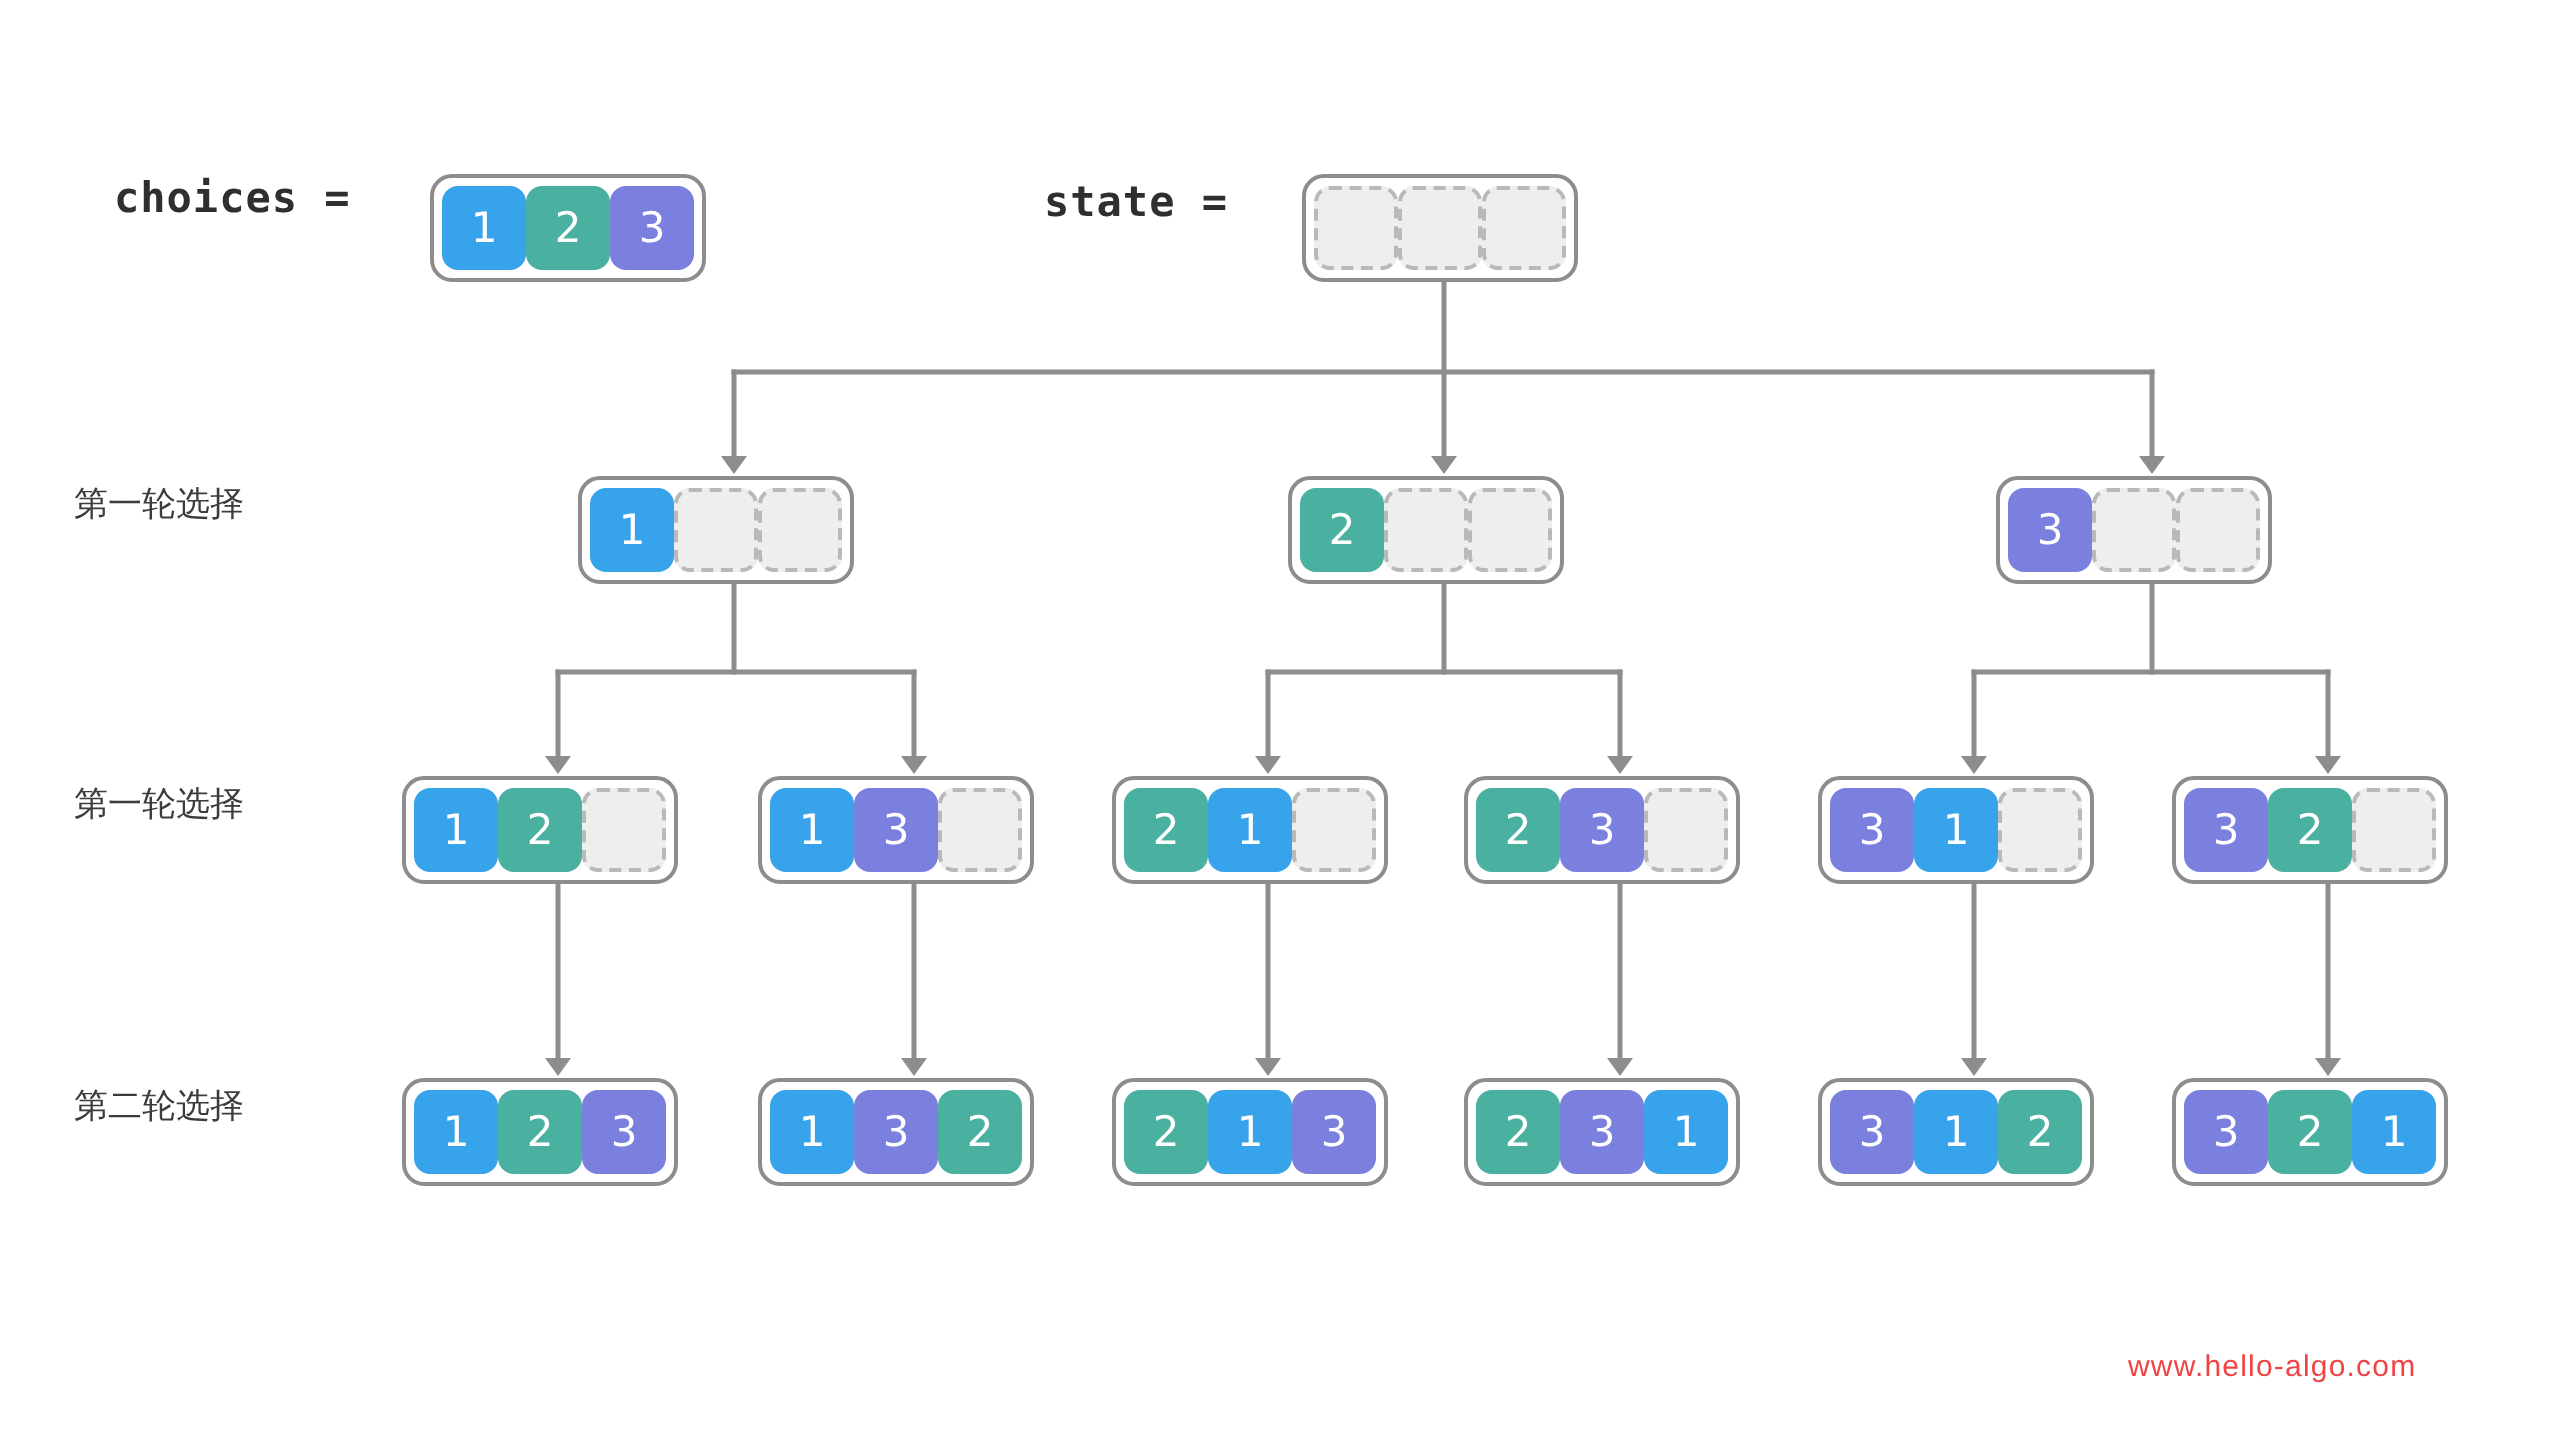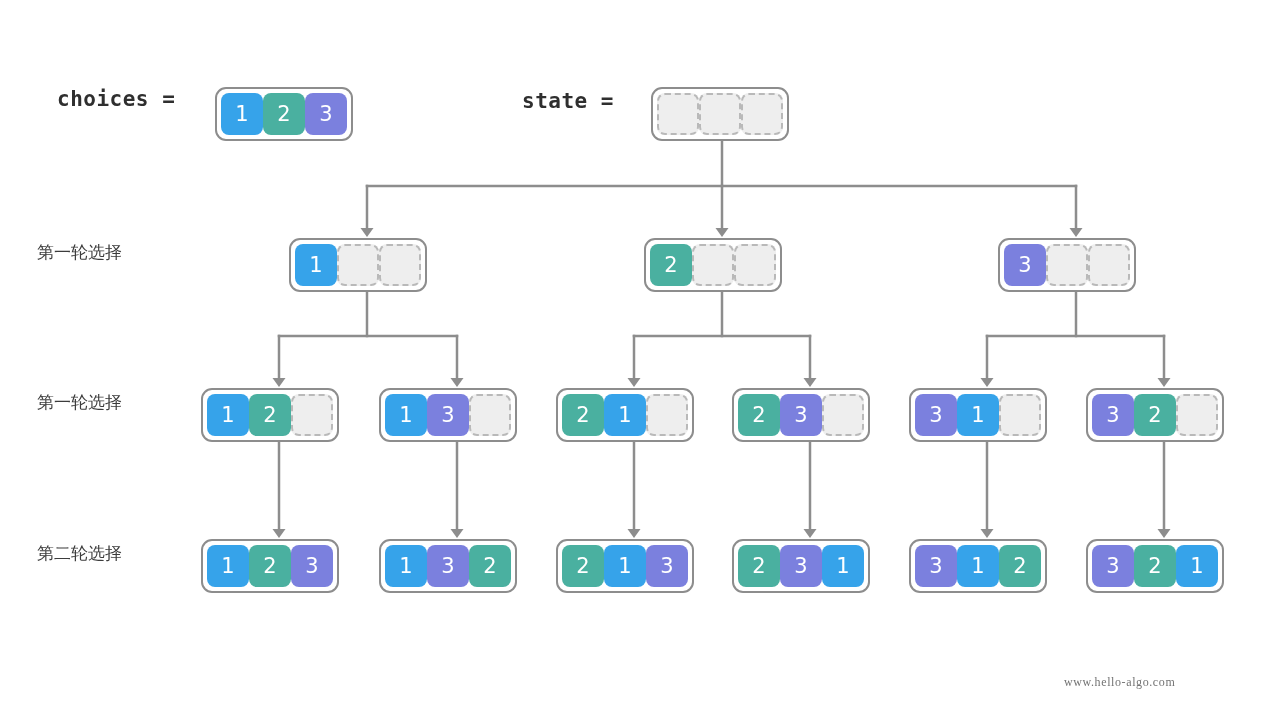--- a/index.html
+++ b/index.html
@@ -71,23 +71,23 @@
   }
   .cell.empty {
     background: #eeeeee;
     border: 2px dashed #b9b9b9;
     color: transparent;
   }
 
   
   .watermark {
     position: absolute;
-    font-family: Liberation Serif, serif;
-    font-size: 12px;
-    color: #737373;
+    font-family: Liberation Sans, sans-serif;
+    font-size: 15px;
+    color: #ef4444;
     letter-spacing: 0.6px;
     white-space: nowrap;
   }
 </style>
 </head>
 <body>
 
 <div id="canvas">
 
   <svg id="wires" width="1280" height="720" viewBox="0 0 1280 720" xmlns="http://www.w3.org/2000/svg">

